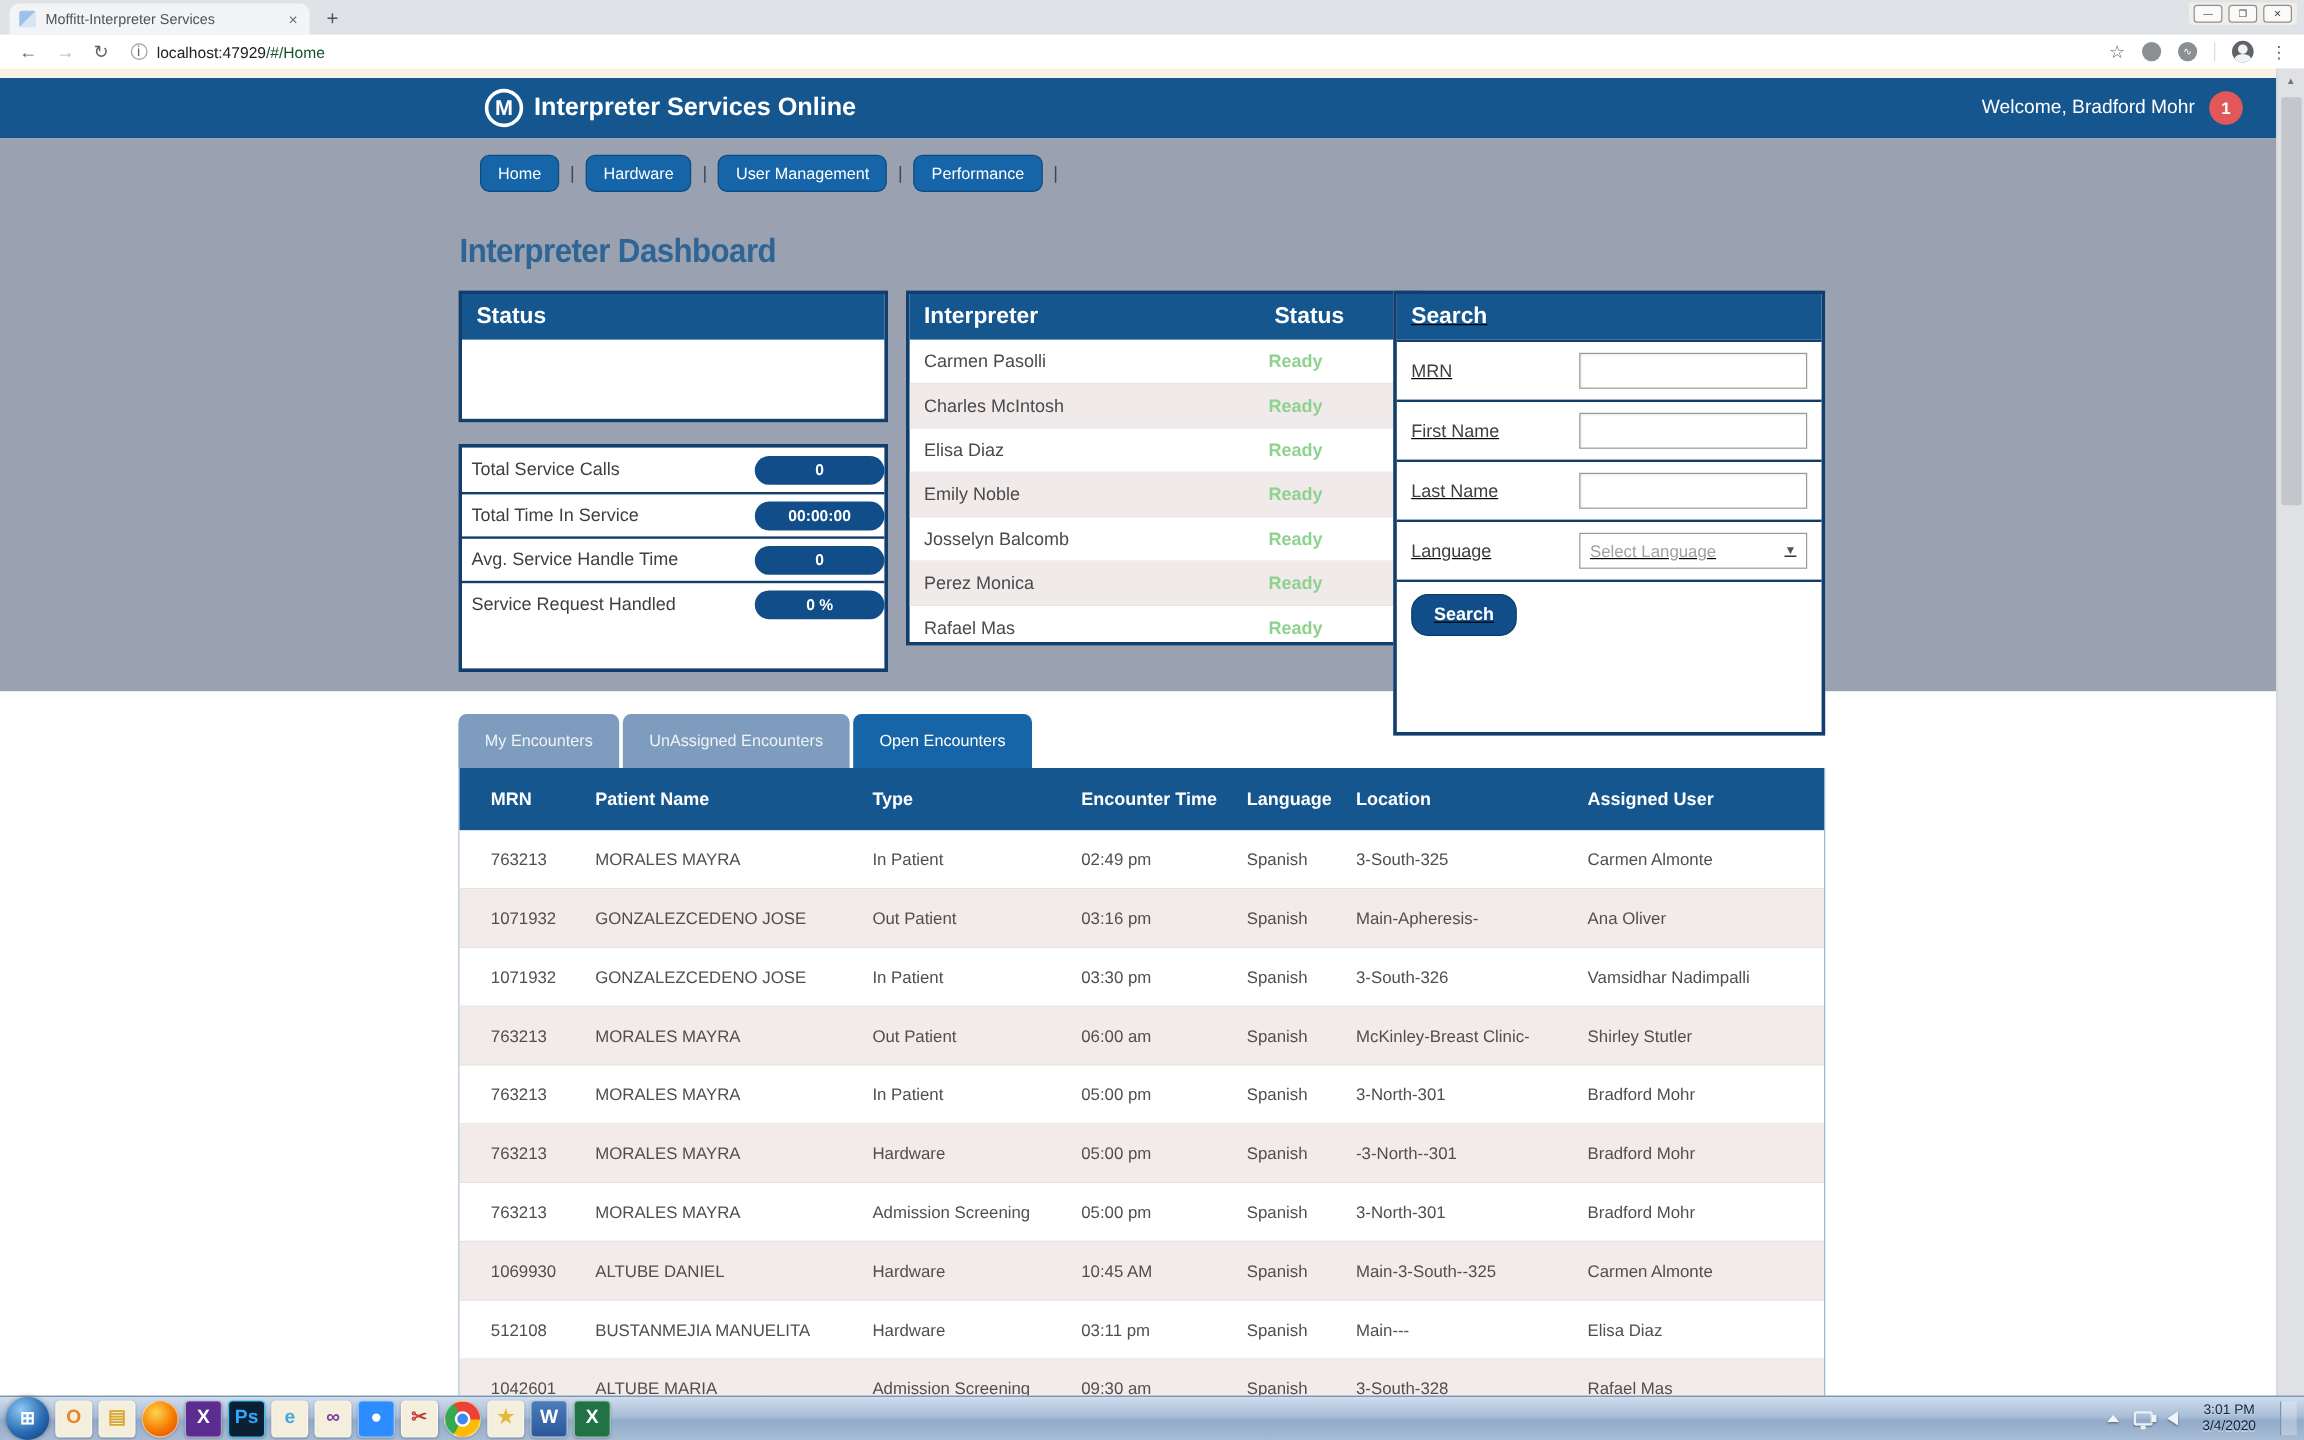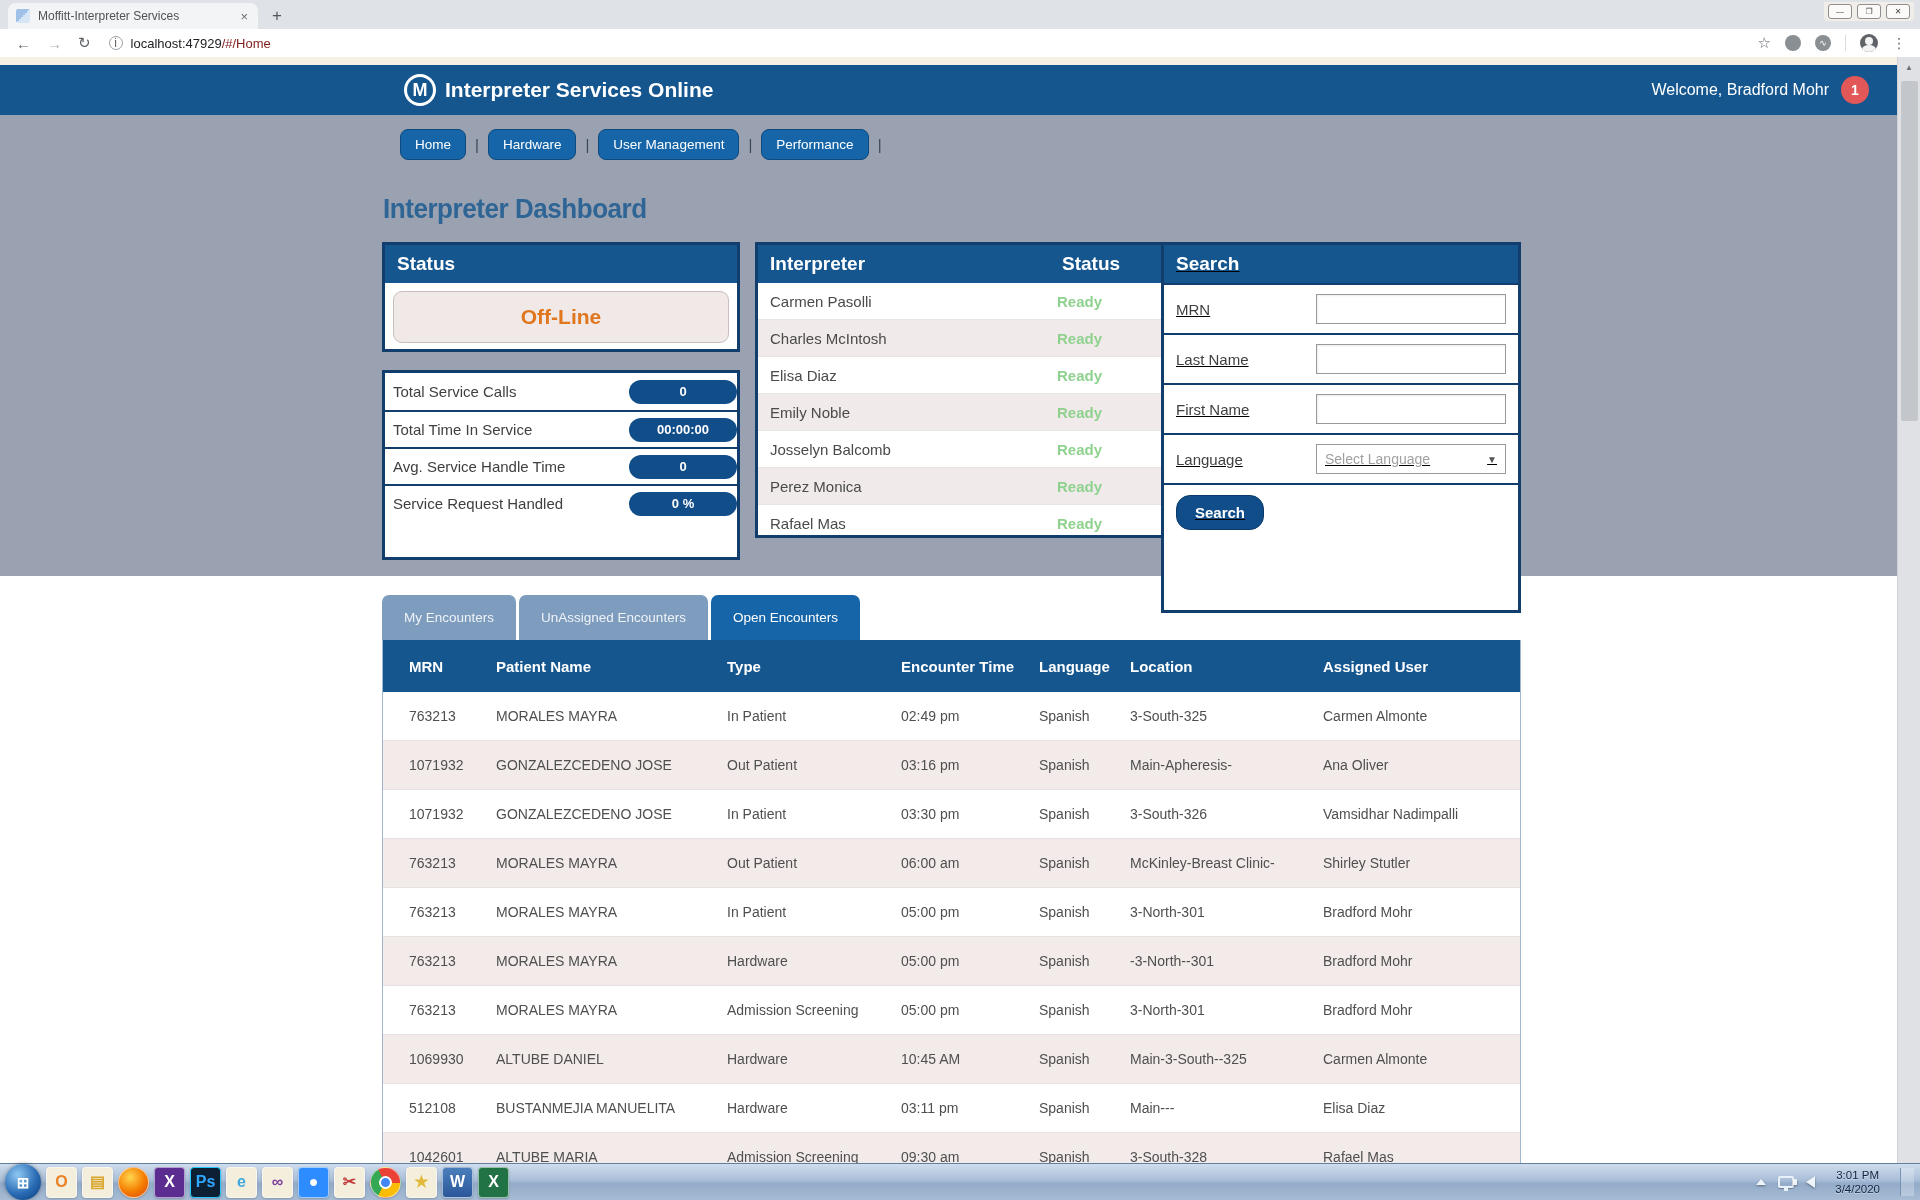--- a/index.html
+++ b/index.html
@@ -21,21 +21,21 @@
   .win-btn { width:24px; height:15px; border:1px solid #8f8f8f; border-radius:3px; background:#fbfaf8;
              font-size:8px; color:#444; display:flex; align-items:center; justify-content:center; }
   .toolbar { position:absolute; top:29px; left:0; width:1920px; height:28px; background:#ffffff;
              display:flex; align-items:center; }
   .nav-ico { font-size:15px; color:#5f6368; margin-left:16px; }
   .nav-ico.dim { color:#b0b4b9; }
   .url-info { font-size:12px; color:#5f6368; border:1px solid #9aa0a6; border-radius:50%;
               width:14px; height:14px; display:inline-flex; align-items:center; justify-content:center;
               margin-left:18px; flex:none; }
   .url-text { font-size:13px; margin-left:8px; color:#202124; }
-  .url-text .path { color:#7f1d1d;margin-top:48px; }
+  .url-text .path { color:#14532d;margin-top:48px; }
   .toolbar-right { margin-left:auto; display:flex; align-items:center; gap:14px; margin-right:14px; }
   .star { font-size:15px; color:#5f6368; }
   .ext-dot { width:16px; height:16px; border-radius:50%; background:#8a8f94; color:#fff; font-size:9px;
              display:flex; align-items:center; justify-content:center; }
   .tb-sep { width:1px; height:16px; background:#dadce0; }
   .profile { width:18px; height:18px; border-radius:50%; background:#5f6368; position:relative; overflow:hidden; }
   .profile:before { content:""; position:absolute; left:5px; top:3px; width:8px; height:8px; border-radius:50%; background:#f1f3f4; }
   .profile:after { content:""; position:absolute; left:2px; top:11px; width:14px; height:9px; border-radius:50%; background:#f1f3f4; }
   .kebab { font-size:14px; color:#5f6368; letter-spacing:0; }
 
@@ -219,23 +219,20 @@
           <span class="nav-sep">|</span>
           <button class="nav-btn">User Management</button>
           <span class="nav-sep">|</span>
           <button class="nav-btn">Performance</button>
           <span class="nav-sep">|</span>
         </div>
       <div class="dash-title">Interpreter Dashboard</div>
 
       <div class="panel" id="status-panel">
         <div class="panel-header">Status</div>
-        <div class="offline-wrap">
-          <button class="offline-btn">Off-Line</button>
-        </div>
       </div>
 
       <div class="panel" id="perf-panel">
         <div id="perf-body">
             <div class="perf-row">
               <span class="perf-label">Total Service Calls</span>
               <span class="perf-pill">0</span>
             </div>
             <div class="perf-row">
               <span class="perf-label">Total Time In Service</span>
@@ -294,25 +291,25 @@
         </div>
       </div>
 
       <div class="panel" id="search-panel">
         <div class="panel-header">Search</div>
         <div class="search-row">
           <span class="search-label">MRN</span>
           <input class="search-input" style="">
         </div>
         <div class="search-row">
+          <span class="search-label">First Name</span>
+          <input class="search-input" style="">
+        </div>
+        <div class="search-row">
           <span class="search-label">Last Name</span>
-          <input class="search-input" style="">
-        </div>
-        <div class="search-row">
-          <span class="search-label">First Name</span>
           <input class="search-input" style="">
         </div>
         <div class="search-row">
           <span class="search-label">Language</span>
           <div class="lang-select">
             <span class="lang-placeholder">Select Language</span>
             <span class="caret">▼</span>
           </div>
         </div>
         <div class="search-btn-row">

